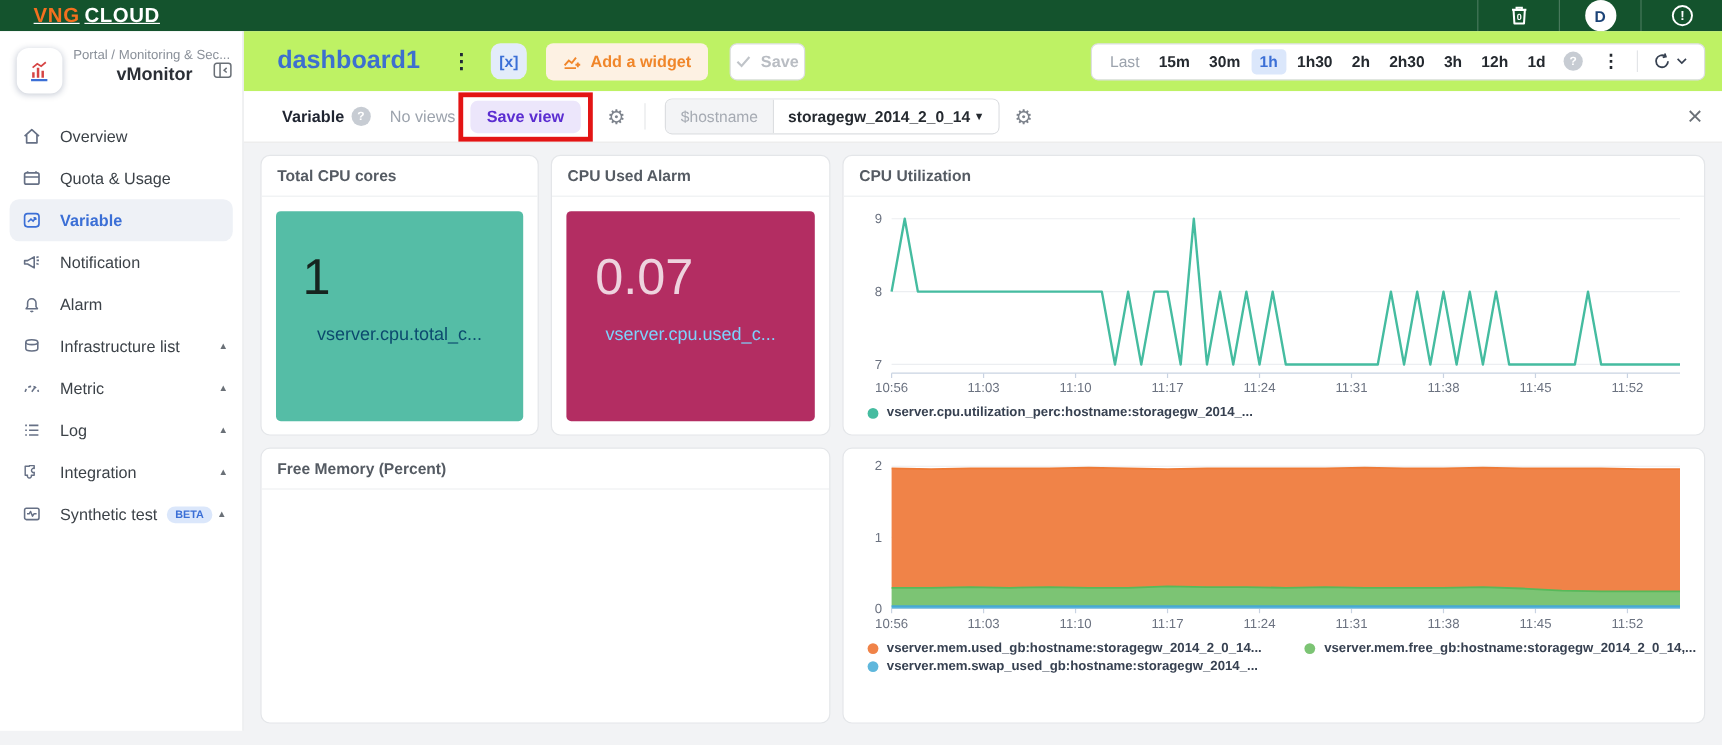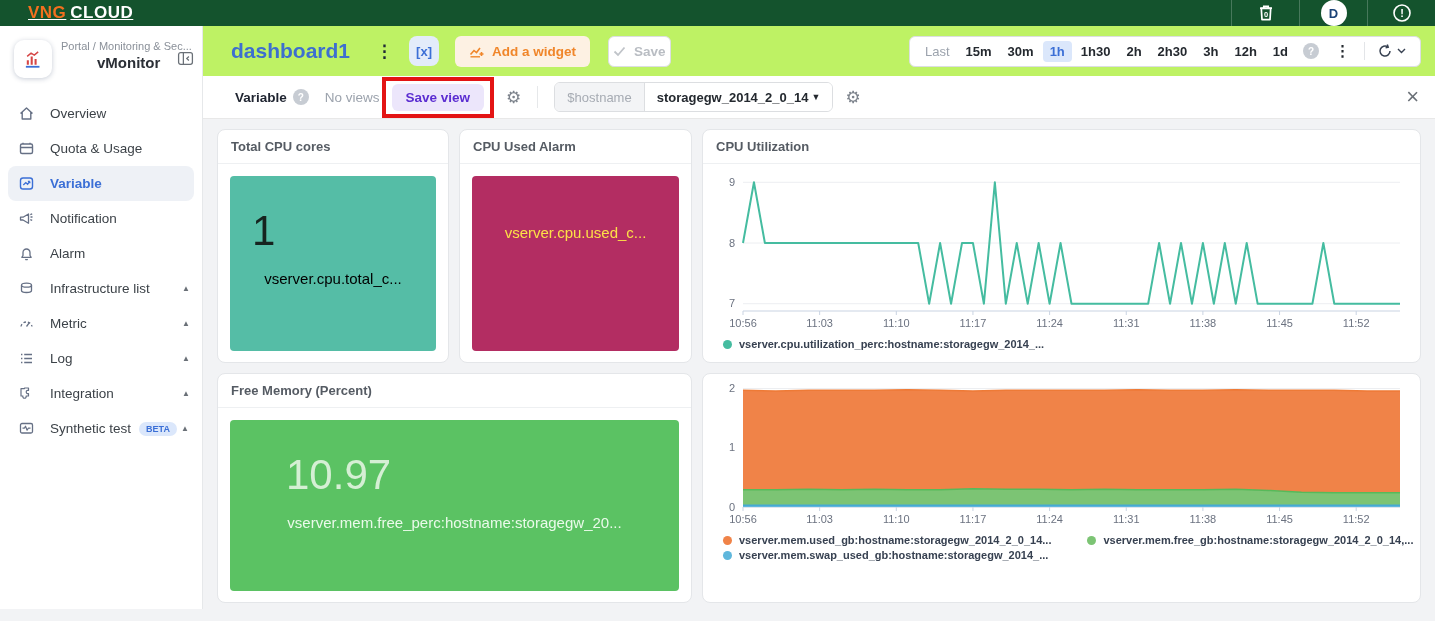--- a/index.html
+++ b/index.html
@@ -74,23 +74,23 @@
   .c1 { width:232px; height:234px; }
   .c2 { width:233px; height:234px; }
   .c3 { width:719px; height:234px; }
   .c4 { width:475px; height:230px; }
   .c5 { width:719px; height:230px; }
   .vblock { margin:12px; height:175px; border-radius:4px; padding-top:32px; }
   .c4 .vblock { height:171px; }
   .vnum { font-size:42px; line-height:1.1; }
   .vcap { text-align:center; font-size:15px; margin-top:16px; padding:0 8px; white-space:nowrap; overflow:hidden; }
   .vb-teal .vnum { color:#16241f; margin-left:22px; }
-  .vb-teal .vcap { color:#000000; }
+  .vb-teal .vcap { color:#0c4a6e; }
   .vb-mag .vnum { color:#eed3de; margin-left:24px; }
-  .vb-mag .vcap { color:#fde047; }
+  .vb-mag .vcap { color:#7dd3fc; }
   .vb-grn .vnum { color:#d5efd4; margin-left:56px; }
   .vb-grn .vcap { color:#eafaea; }
   .chart-box { height:166px; margin:4px 10px 0 10px; }
   .c5 .chart-box { height:152px; }
   .legend-row { display:flex; align-items:center; gap:36px; padding:4px 0 0 20px; }
   .legend { display:flex; align-items:center; font-size:11px; font-weight:bold; color:#374151; }
   .ldot { width:9px; height:9px; border-radius:50%; margin-right:7px; flex:none; }
 </style>
 </head>
 <body>
@@ -313,20 +313,21 @@
         <div class="card c1">
           <div class="card-h">Total CPU cores</div>
           <div class="vblock vb-teal" style="background: rgb(85, 189, 166);">
             <div class="vnum">1</div>
             <div class="vcap">vserver.cpu.total_c...</div>
           </div>
         </div>
         <div class="card c2">
           <div class="card-h">CPU Used Alarm</div>
           <div class="vblock vb-mag" style="background: rgb(179, 45, 98);">
+            <div class="vnum">0.07</div>
             <div class="vcap">vserver.cpu.used_c...</div>
           </div>
         </div>
         <div class="card c3">
           <div class="card-h">CPU Utilization</div>
           <div class="chart-box"><svg width="697" height="166">
                 <line x1="30" x2="687" y1="135.71428571428572" y2="135.71428571428572" stroke="#eceef1" stroke-width="1"></line>
                 <text x="22" y="139.21428571428572" text-anchor="end" fill="#6b7280" font-size="11">7</text>
                 <line x1="30" x2="687" y1="74.99999999999997" y2="74.99999999999997" stroke="#eceef1" stroke-width="1"></line>
                 <text x="22" y="78.49999999999997" text-anchor="end" fill="#6b7280" font-size="11">8</text>
@@ -357,24 +358,20 @@
             <span class="legend">
               <span class="ldot" style="background: rgb(69, 188, 160);"></span>
               <span>vserver.cpu.utilization_perc:hostname:storagegw_2014_...</span>
             </span>
           </div>
         </div>
       </div>
       <div class="wrow">
         <div class="card c4">
           <div class="card-h">Free Memory (Percent)</div>
-          <div class="vblock vb-grn" style="background: rgb(91, 194, 99);">
-            <div class="vnum">10.97</div>
-            <div class="vcap">vserver.mem.free_perc:hostname:storagegw_20...</div>
-          </div>
         </div>
         <div class="card c5">
           <div class="chart-box"><svg width="697" height="152">
                 <line x1="30" x2="687" y1="129" y2="129" stroke="#eceef1" stroke-width="1"></line>
                 <text x="22" y="132.5" text-anchor="end" fill="#6b7280" font-size="11">0</text>
                 <line x1="30" x2="687" y1="69.7766990291262" y2="69.7766990291262" stroke="#eceef1" stroke-width="1"></line>
                 <text x="22" y="73.2766990291262" text-anchor="end" fill="#6b7280" font-size="11">1</text>
                 <line x1="30" x2="687" y1="10.553398058252426" y2="10.553398058252426" stroke="#eceef1" stroke-width="1"></line>
                 <text x="22" y="14.053398058252426" text-anchor="end" fill="#6b7280" font-size="11">2</text>
                 <line x1="30" x2="687" y1="129" y2="129" stroke="#c9d3e2"></line>

